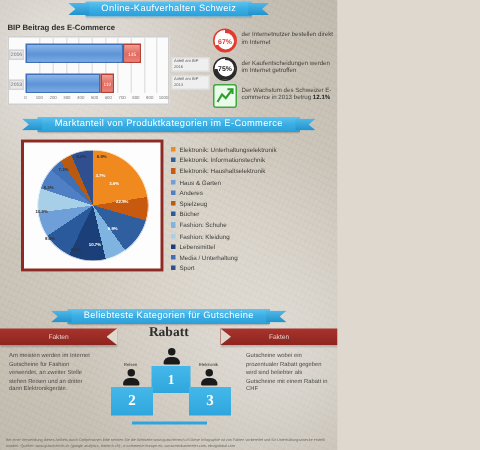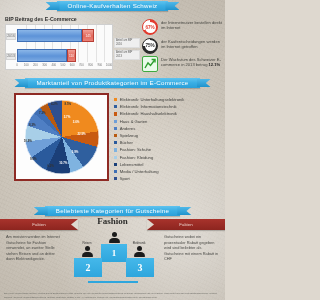--- a/index.html
+++ b/index.html
@@ -319,21 +319,21 @@
       <span class="legend-tx">Sport</span>
     </div>
   </div>
 
   <div class="ribbon-wrap" style="top:206px;">
     <div class="ribbon">Beliebteste Kategorien für Gutscheine</div>
   </div>
 
   <div class="fakten left">Fakten</div>
   <div class="fakten right">Fakten</div>
-  <div class="fashion-title">Fashion</div>
+  <div class="fashion-title">Rabatt</div>
 
   <div class="blurb left">Am meisten werden im Internet Gutscheine für Fashion verwendet, an zweiter Stelle stehen Reisen und an dritter dann Elektronikgeräte.</div>
   <div class="blurb right">Gutscheine wobei ein prozentualer Rabatt gegeben wird sind beliebter als Gutscheine mit einem Rabatt in CHF</div>
 
   <div class="podium">
     <div class="person" style="left:36px; top:0px;">
       <div class="head"></div>
         <div class="body"></div>
     </div>
     <div class="person" style="left:9px; top:14px;">

